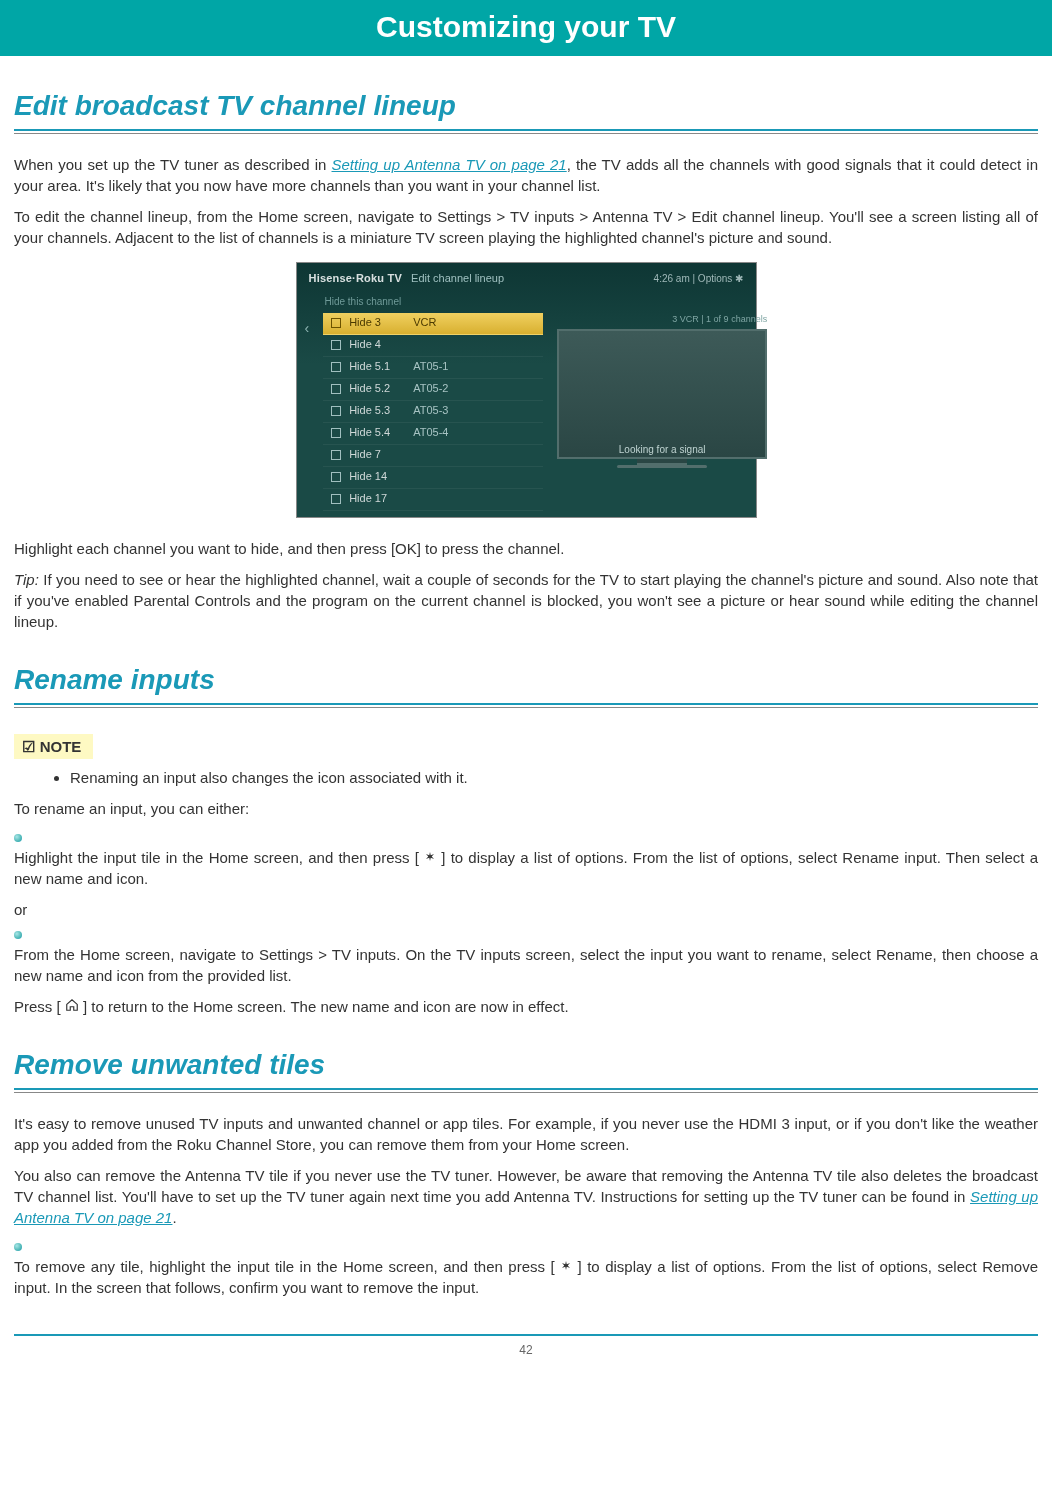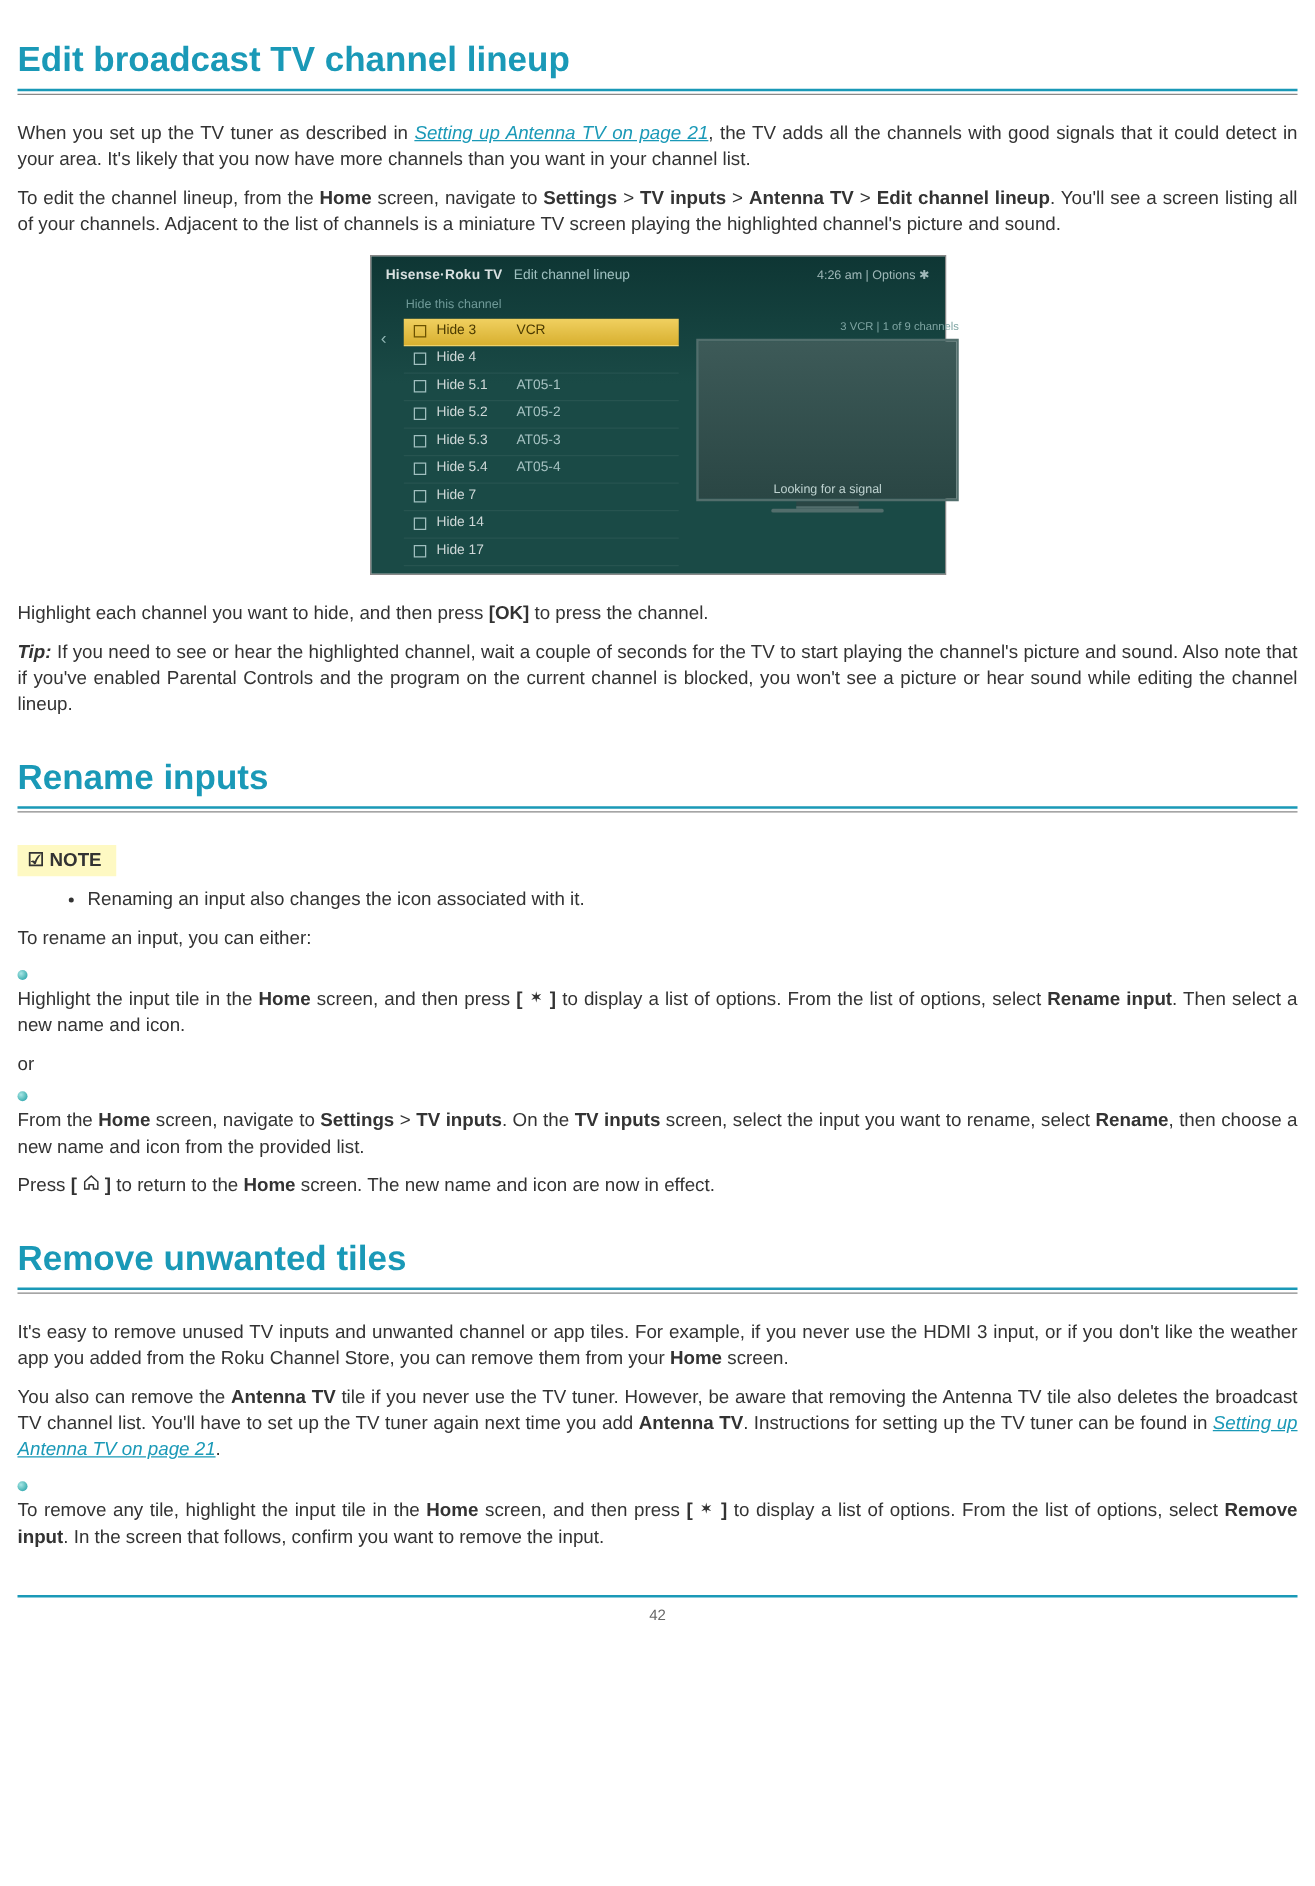--- a/index.html
+++ b/index.html
@@ -1,23 +1,23 @@
 <!DOCTYPE html>
 <html><head>
 <meta charset="utf-8">
 <style>
   * { box-sizing: border-box; margin: 0; padding: 0; }
   body { font-family: Arial, Helvetica, sans-serif; width: 1052px; margin: 0 auto; color: #333; font-size: 15px; line-height: 1.4; background: #fff; }
   .page { padding: 0 14px 30px 14px; }
   .banner { background: #00a6a6; color: #fff; font-size: 30px; font-weight: bold; text-align: center; padding: 6px 0 8px 0; margin: 0 -14px 30px -14px; }
-  h1.section { color: #1a99b7; font-size: 28px; font-weight: bold; margin-top: 28px; margin-bottom: 4px; }
+  h1.section { color: #1a99b7; font-size: 28px; font-weight: bold; margin-top: 28px; margin-bottom: 4px; font-style: italic; }
   .section-underline { border-top: 2px solid #1a99b7; border-bottom: 1px solid #888; height: 5px; margin-bottom: 20px; }
   p.body { text-align: justify; margin-bottom: 10px; }
   .link { color: #1a99b7; text-decoration: underline; font-style: italic; }
-  .bold { font-weight: bold; }
+  .bold { font-weight: normal; }
   .italic { font-style: italic; }
   .note-badge { display: inline-block; background: #fef9c3; color: #333; font-weight: bold; padding: 2px 12px 2px 8px; margin: 6px 0 8px 0; font-size: 15px; }
   .note-badge::before { content: "☑ "; }
   ul.note-list { list-style: disc; margin-left: 56px; margin-bottom: 10px; }
   ul.note-list li { margin-bottom: 4px; }
   .instr-row { display: flex; margin-bottom: 10px; text-align: justify; flex-direction: column; }
   .bullet-dot { flex: 0 0 18px; display: flex; align-items: flex-start; padding-top: 5px; }
   .bullet-dot::before { content: ""; width: 8px; height: 8px; border-radius: 50%; background: radial-gradient(circle at 35% 35%, #a8e6e6, #4fb8b8 60%, #1a99b7); display: inline-block; }
   .instr-text { flex: 1; }
   .or { margin: 6px 0 6px 0; }
@@ -48,20 +48,21 @@
   .tv-preview-stand { width: 50px; height: 6px; background:#2a4644; border-bottom:2px solid #526e6c; }
   .tv-preview-base { width: 90px; height: 3px; background:#526e6c; border-radius:2px; }
 
   svg.asterisk { width: 12px; height: 12px; }
   svg.home { width: 14px; height: 14px; }
 </style>
 </head>
 <body>
 
 <div class="page">
+  <div class="banner">Customizing your TV</div>
 
   
   <h1 class="section">Edit broadcast TV channel lineup</h1>
   <div class="section-underline"></div>
 
   <p class="body">
     <span>When you set up the TV tuner as described in </span><a href="#" class="link">Setting up Antenna TV on page 21</a><span>, the TV adds all the channels with good signals that it could detect in your area. It's likely that you now have more channels than you want in your channel list.</span>
   </p>
 
   <p class="body">

